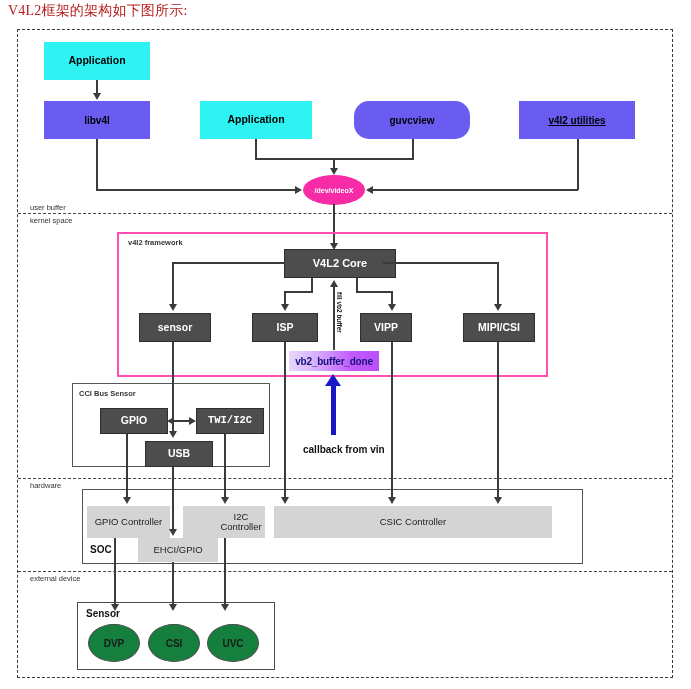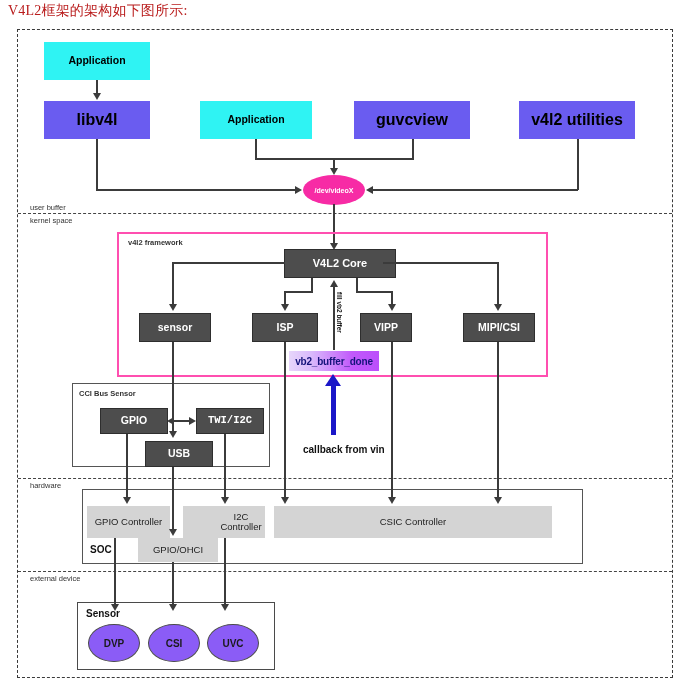--- a/index.html
+++ b/index.html
@@ -43,37 +43,37 @@
     box-sizing: border-box;
     display: flex;
     align-items: center;
     justify-content: center;
     text-align: center;
     font-weight: bold;
     line-height: 1.1;
   }
 
   .cyan  { background: #2ff3f3; color: #000; font-size: 10.5px; }
-  .blue  { background: #6a5cf0; color: #000; font-size: 16px; }
+  .blue  { background: #6a5cf0; color: #000; font-size: 10px; }
   .dark  { background: #4d4d4d; color: #fff; font-size: 10.5px; border: 1px solid #2e2e2e; }
   .gray  { background: #d4d4d4; color: #222; font-size: 10.5px; font-weight: normal; }
 
   .ellipse-pink {
     position: absolute;
     background: #f72ba5;
     border-radius: 50%;
     color: #fff;
     font-size: 7px;
     font-weight: bold;
     display: flex; align-items: center; justify-content: center;
   }
 
   .ellipse-gray {
     position: absolute;
-    background: #8b5cf6;
+    background: #15803d;
     border: 1px solid #4a4a4a;
     border-radius: 50%;
     color: #1a1a1a;
     font-size: 10px;
     font-weight: bold;
     display: flex; align-items: center; justify-content: center;
     box-sizing: border-box;
     text-align: center;
   }
 
@@ -189,23 +189,23 @@
 <div id="caption">V4L2框架的架构如下图所示:</div>
 
 <div id="outer-frame"></div>
 
 <div class="node cyan" style="left:44px; top:42px; width:106px; height:38px;">Application</div>
 
 <div class="node blue" style="left:44px; top:101px; width:106px; height:38px;">libv4l</div>
 
 <div class="node cyan" style="left:200px; top:101px; width:112px; height:38px;">Application</div>
 
-<div class="node blue" style="left:354px; top:101px; width:116px; height:38px;">guvcview</div>
-
-<div class="node blue" style="left:519px; top:101px; width:116px; height:38px;">v4l2 utilities</div>
+<div class="node blue" style="left:354px; top:101px; width:116px; height:38px;border-radius:15px;">guvcview</div>
+
+<div class="node blue" style="left:519px; top:101px; width:116px; height:38px;text-decoration:underline;">v4l2 utilities</div>
 
 <div class="ellipse-pink" style="left:303px; top:175px; width:62px; height:30px;">/dev/videoX</div>
 
 <div class="ln lnv" style="left:96px; top:80px; height:14px;"></div>
 <div class="arrowhead ah-down" style="left:93px; top:93px;"></div>
 
 <div class="ln lnv" style="left:96px; top:139px; height:51px;"></div>
 <div class="ln lnh" style="left:96px; top:189px; width:201px;"></div>
 <div class="arrowhead ah-right" style="left:295px; top:186px;"></div>
 
@@ -280,21 +280,21 @@
 <div class="ln lnv" style="left:172px; top:342px; height:92px;"></div>
 <div class="arrowhead ah-down" style="left:169px; top:431px;"></div>
 
 <div class="sep" style="left:18px; top:478px; width:654px;"></div>
 <div class="sep-label" style="left:30px; top:481px;">hardware</div>
 
 <div class="region region-solid" style="left:82px; top:489px; width:501px; height:75px;"></div>
 <div class="region-label big" style="left:90px; top:544px;">SOC</div>
 
 <div class="node gray" style="left:87px; top:506px; width:83px; height:32px; font-size:9.5px;">GPIO Controller</div>
-<div class="node gray" style="left:138px; top:538px; width:80px; height:24px; font-size:9.5px;">GPIO/OHCI</div>
+<div class="node gray" style="left:138px; top:538px; width:80px; height:24px; font-size:9.5px;">EHCI/GPIO</div>
 <div class="node gray" style="left:183px; top:506px; width:82px; height:32px; font-size:9.5px;padding-left:34px;">I2C Controller</div>
 <div class="node gray" style="left:274px; top:506px; width:278px; height:32px; font-size:9.5px;">CSIC Controller</div>
 
 <div class="ln lnv" style="left:126px; top:434px; height:64px;"></div>
 <div class="arrowhead ah-down" style="left:123px; top:497px;"></div>
 
 <div class="ln lnv" style="left:172px; top:467px; height:62px;"></div>
 <div class="arrowhead ah-down" style="left:169px; top:529px;"></div>
 
 <div class="ln lnv" style="left:224px; top:434px; height:64px;"></div>

